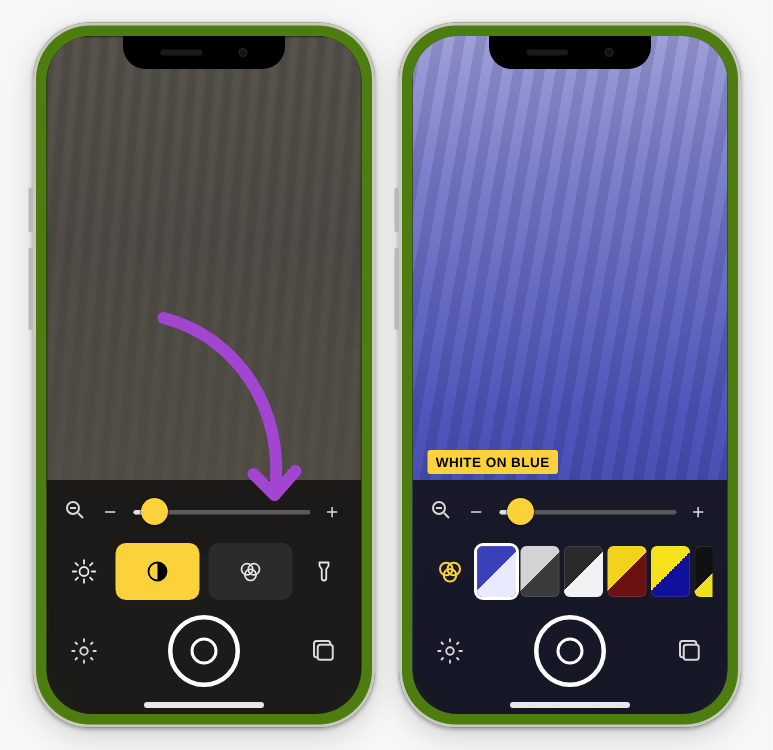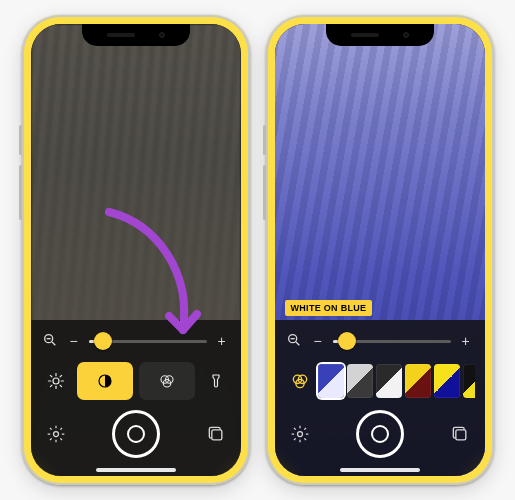--- a/index.html
+++ b/index.html
@@ -11,21 +11,21 @@
     display: flex;
     justify-content: center;
     align-items: center;
     gap: 16px;
   }
 
   
   .phone {
     width: 228px;
     height: 470px;
-    background: #fde047;
+    background: #4d7c0f;
     border-radius: 38px;
     padding: 9px;
     box-shadow:
       inset 0 0 0 2px #c9c9c4,
       0 1px 3px rgba(0,0,0,.35),
       0 6px 20px rgba(0,0,0,.15);
     position: relative;
     flex: 0 0 auto;
   }
   .phone::before,

